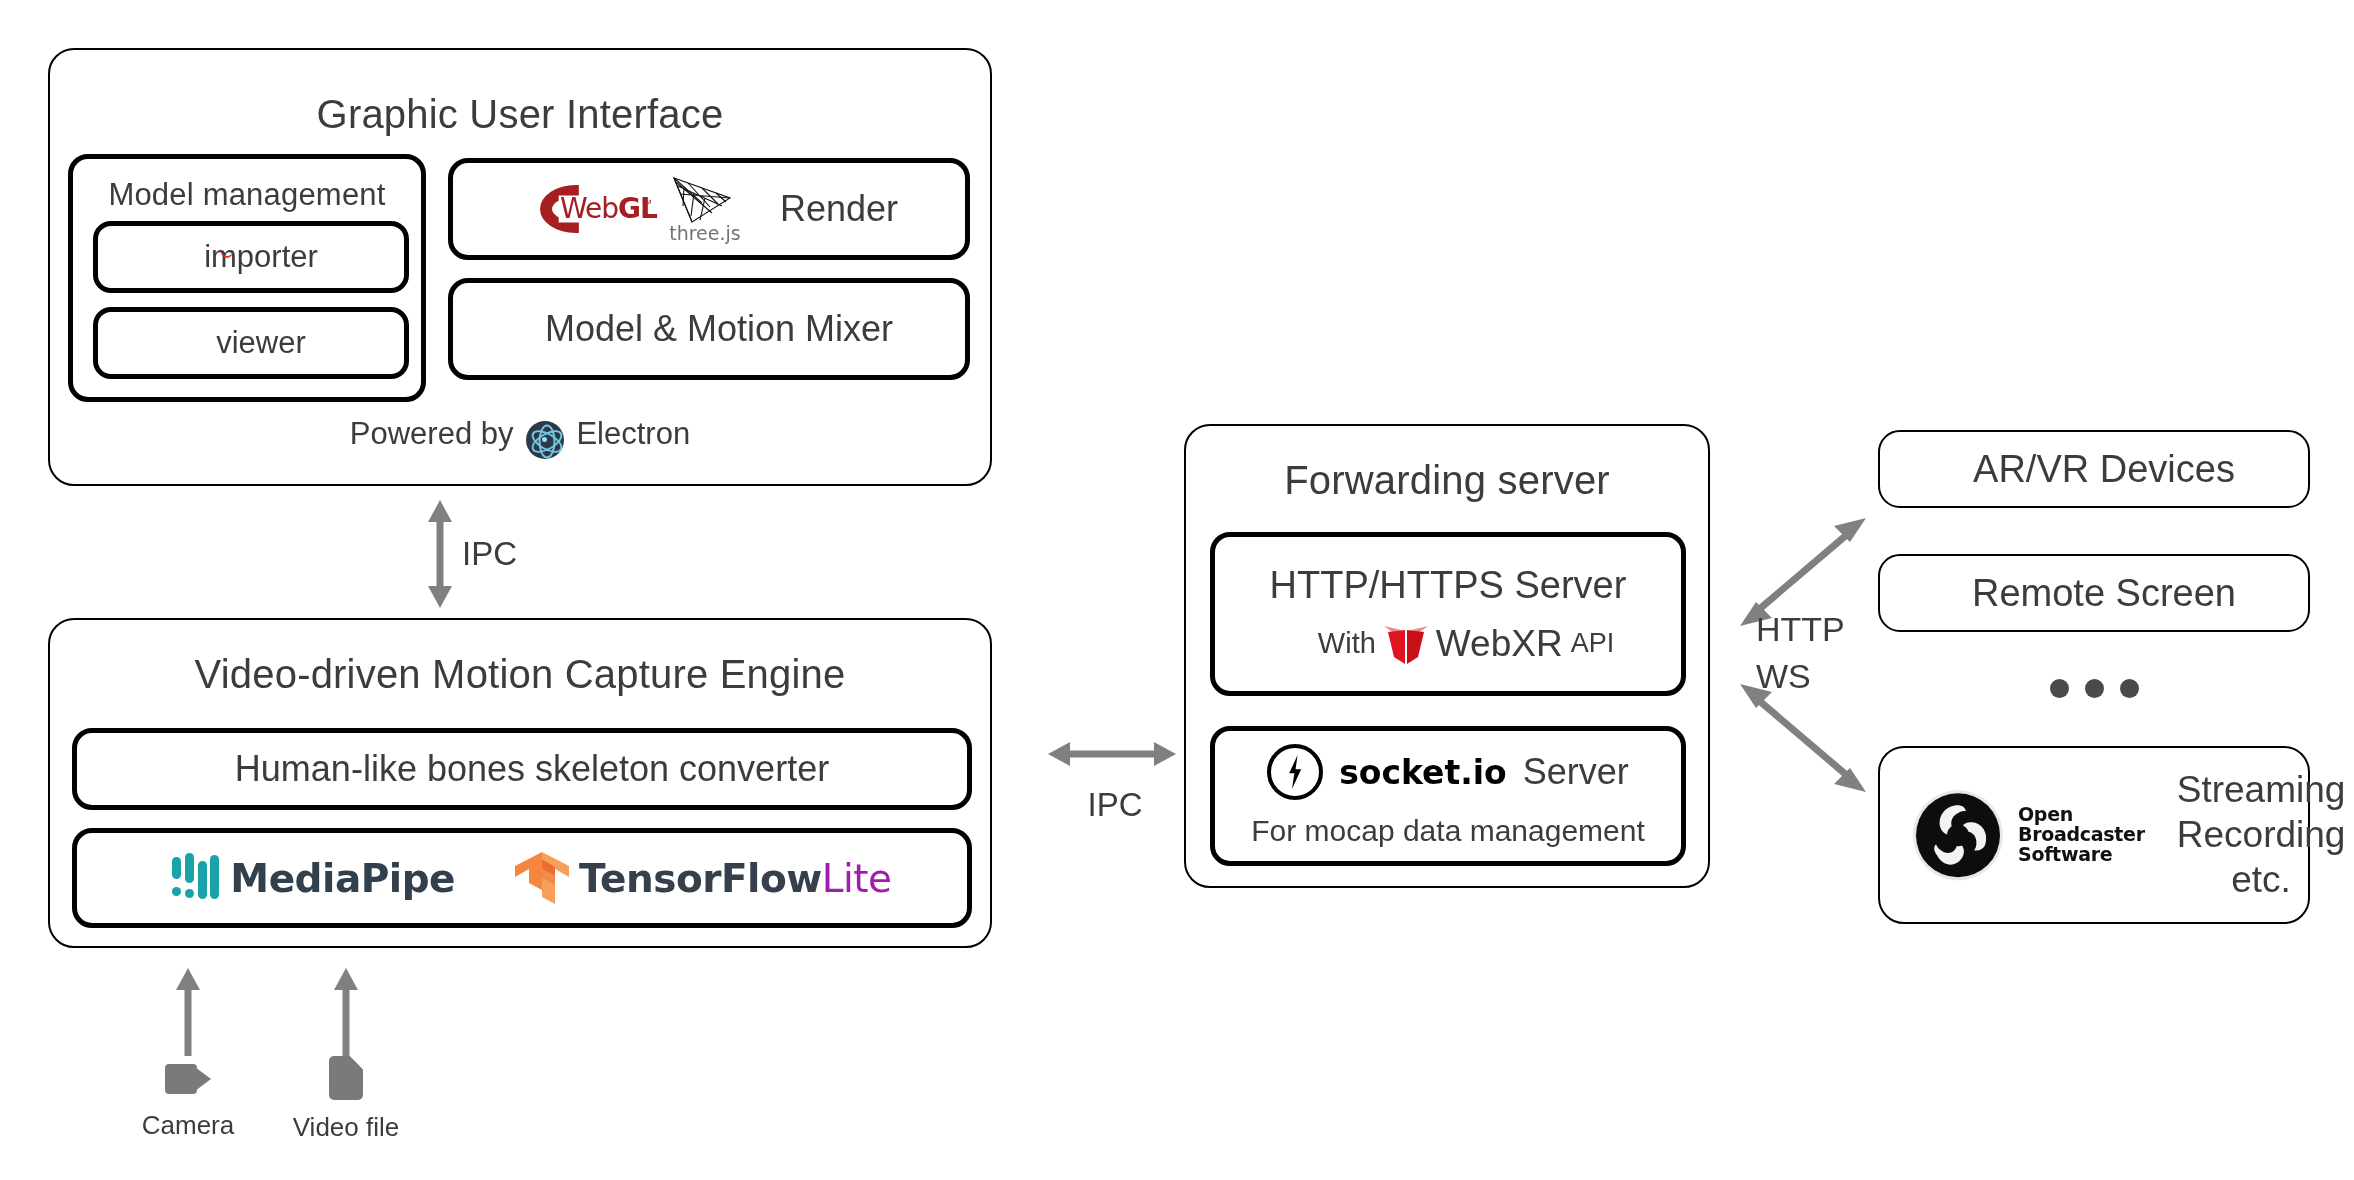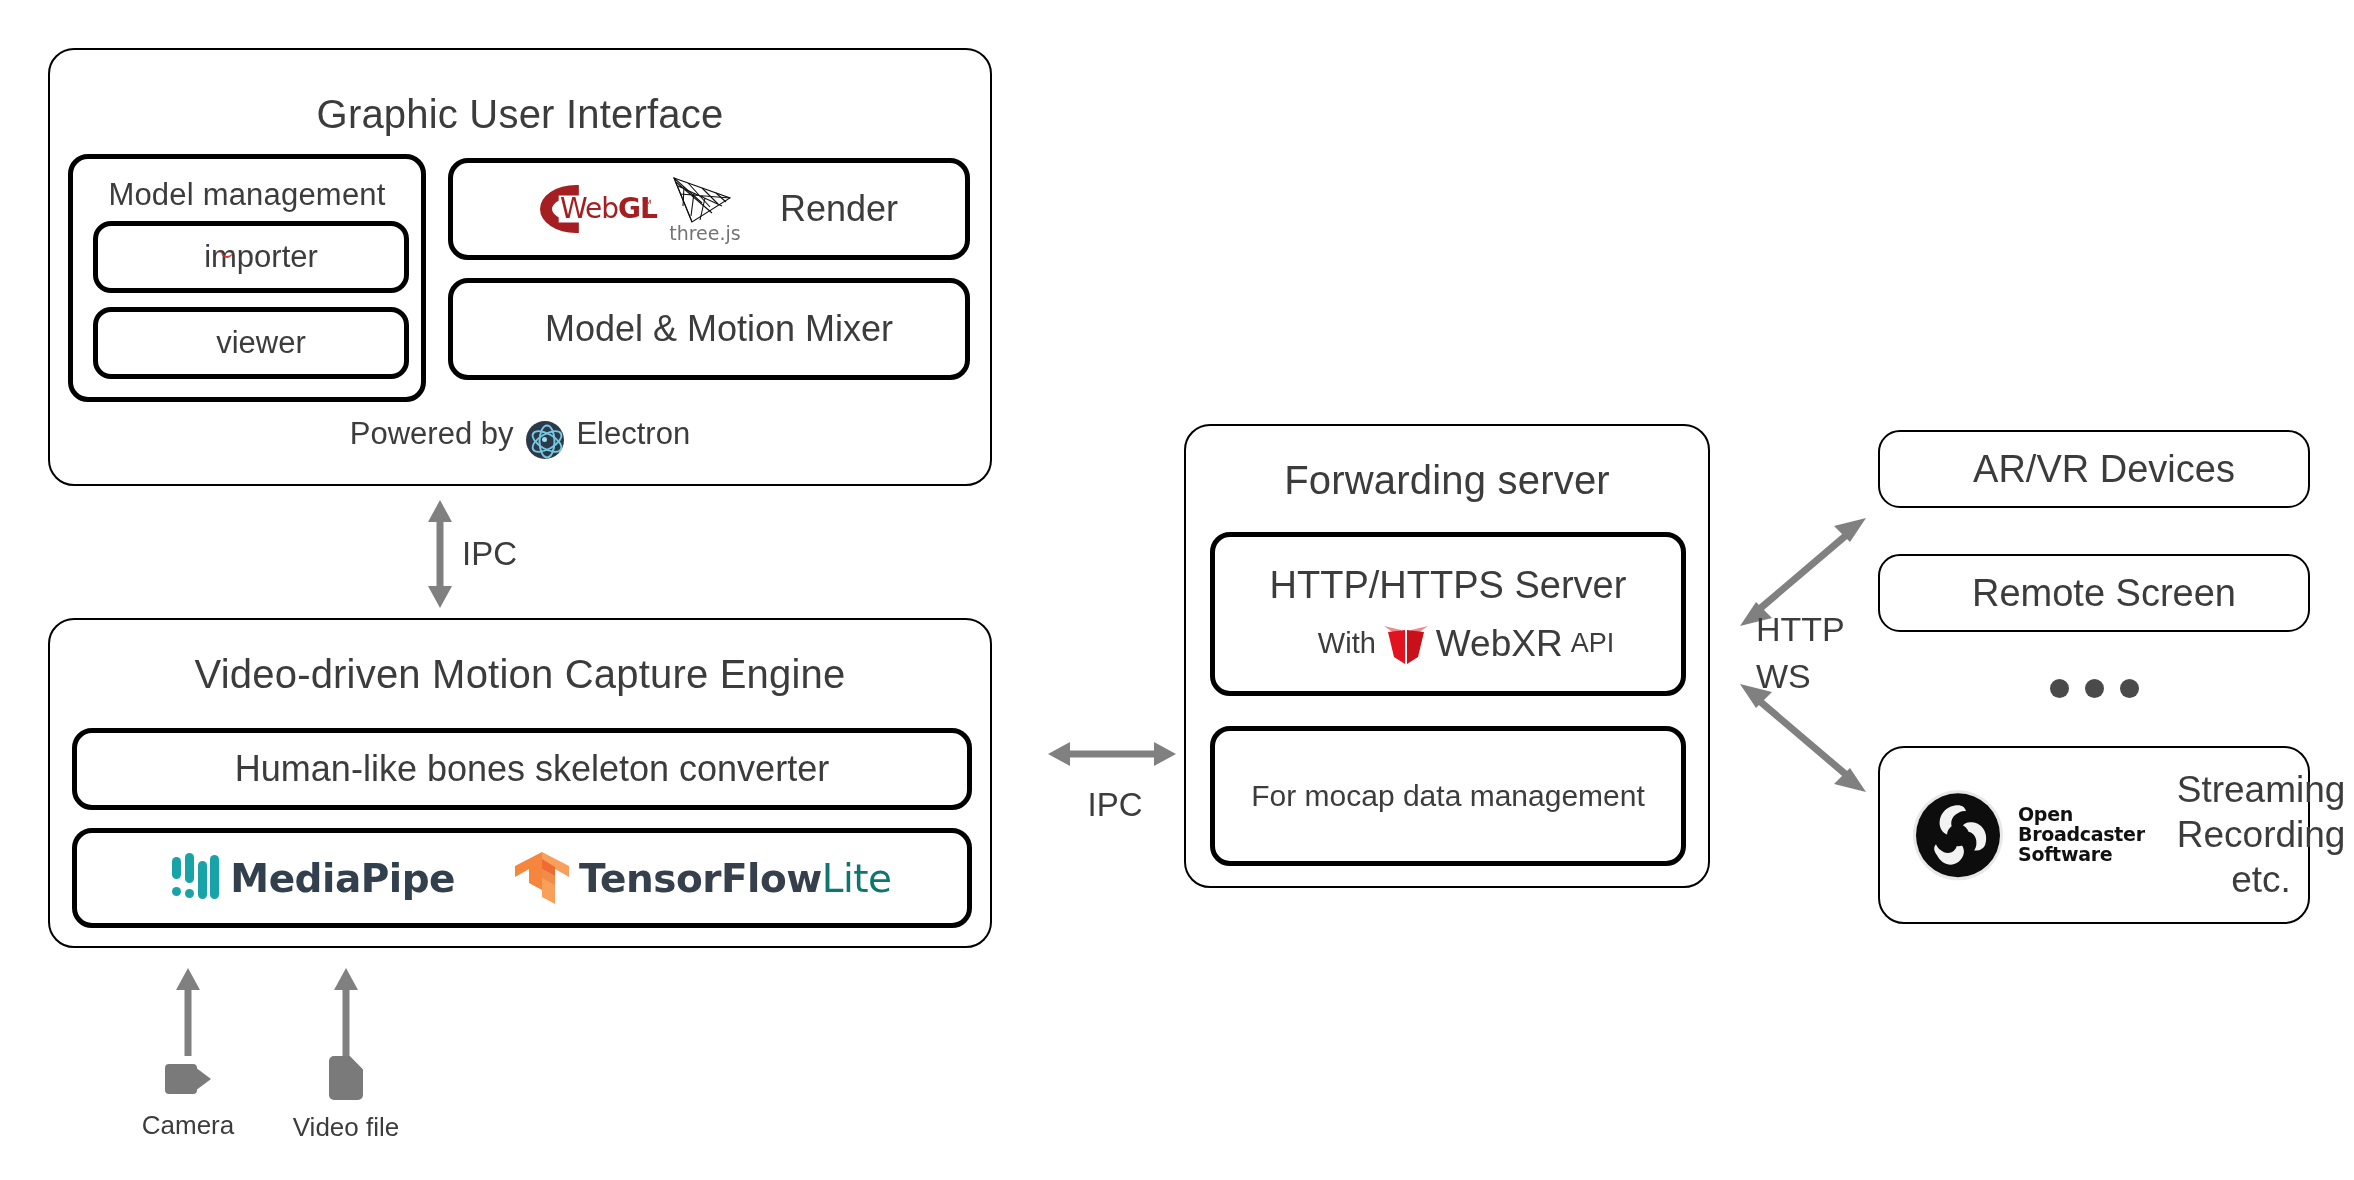--- a/index.html
+++ b/index.html
@@ -75,21 +75,21 @@
   .mediapipe{display:inline-flex;align-items:center;gap:12px;}
   .mp-mark{display:inline-block;position:relative;width:46px;height:50px;}
   .mp-mark i{position:absolute;background:#17a3a8;border-radius:5px;display:block;}
   .mp-txt{font-size:39px;font-weight:bold;color:#32404e;letter-spacing:-.5px;
           font-family:"DejaVu Sans",sans-serif;}
 
   .tflite{display:inline-flex;align-items:center;gap:10px;}
   .tf-mark{display:inline-block;position:relative;width:54px;height:52px;}
   .tf-txt{font-size:39px;font-weight:bold;letter-spacing:-.5px;color:#36404d;
           font-family:"DejaVu Sans",sans-serif;}
-  .tf-txt .lite{color:#0f766e;font-weight:normal;}
+  .tf-txt .lite{color:#a21caf;font-weight:normal;}
 
   .webxr{display:inline-block;position:relative;width:44px;height:40px;vertical-align:middle;}
 
   .sio{display:inline-block;position:relative;width:56px;height:56px;vertical-align:middle;
        border:4px solid #000;border-radius:50%;box-sizing:border-box;}
   .sio .bolt{
     position:absolute;left:50%;top:50%;transform:translate(-50%,-50%) ;
     width:20px;height:34px;background:#000;
     clip-path:polygon(62% 0,20% 54%,46% 54%,34% 100%,80% 42%,52% 42%);
   }
@@ -272,20 +272,27 @@
           </svg>
         </span>
         <span class="lbl-big" style="font-size:37px;">WebXR</span>
         <span class="lbl-sm" style="font-size:27px;">API</span>
       </div>
     </div>
   </div>
 
   <div class="card inner" style="left:24px;top:300px;width:476px;height:140px;">
     <div class="stack" style="gap:14px;">
+      <div style="display:flex;align-items:center;gap:16px;">
+        <span class="sio">
+          <span class="bolt"></span>
+        </span>
+        <span class="sio-txt">socket.io</span>
+        <span class="lbl-big">Server</span>
+      </div>
       <div class="lbl" style="font-size:30px;">For mocap data management</div>
     </div>
   </div>
 </div>
 
 <div class="abs" style="left:1734px;top:512px;width:138px;height:120px;">
   <svg width="138" height="120" viewBox="0 0 138 120">
     <line x1="22" y1="100" x2="116" y2="20" stroke="#808080" stroke-width="7"></line>
     <polygon points="132,6 100,14 116,30" fill="#808080"></polygon>
     <polygon points="6,114 38,106 22,90" fill="#808080"></polygon>

